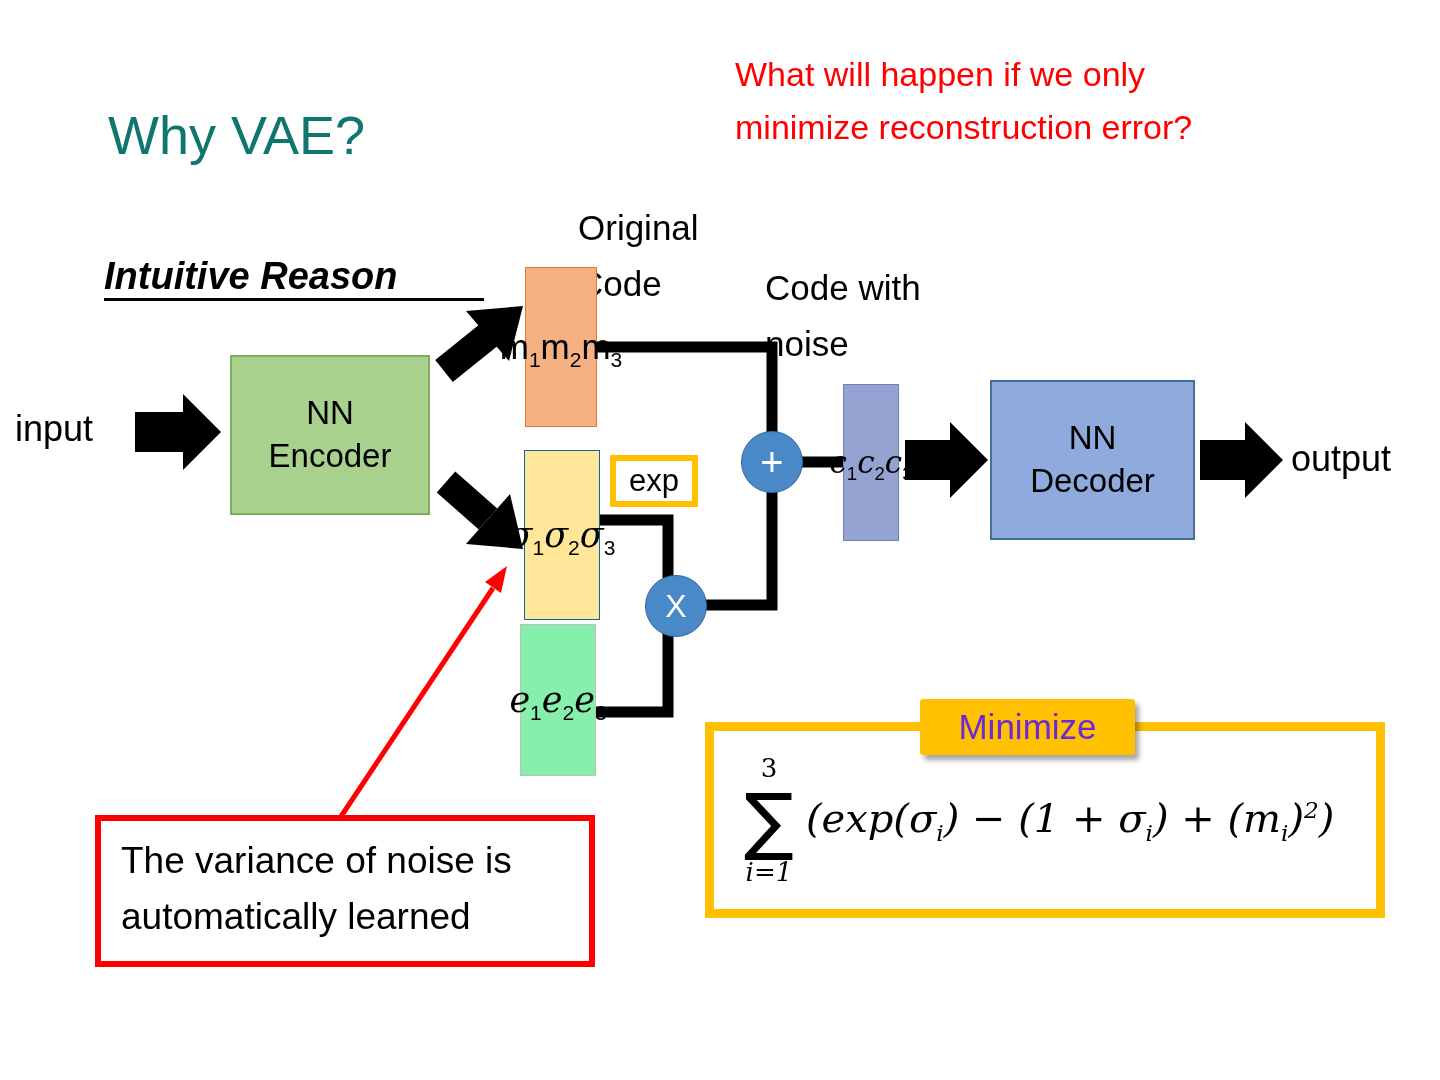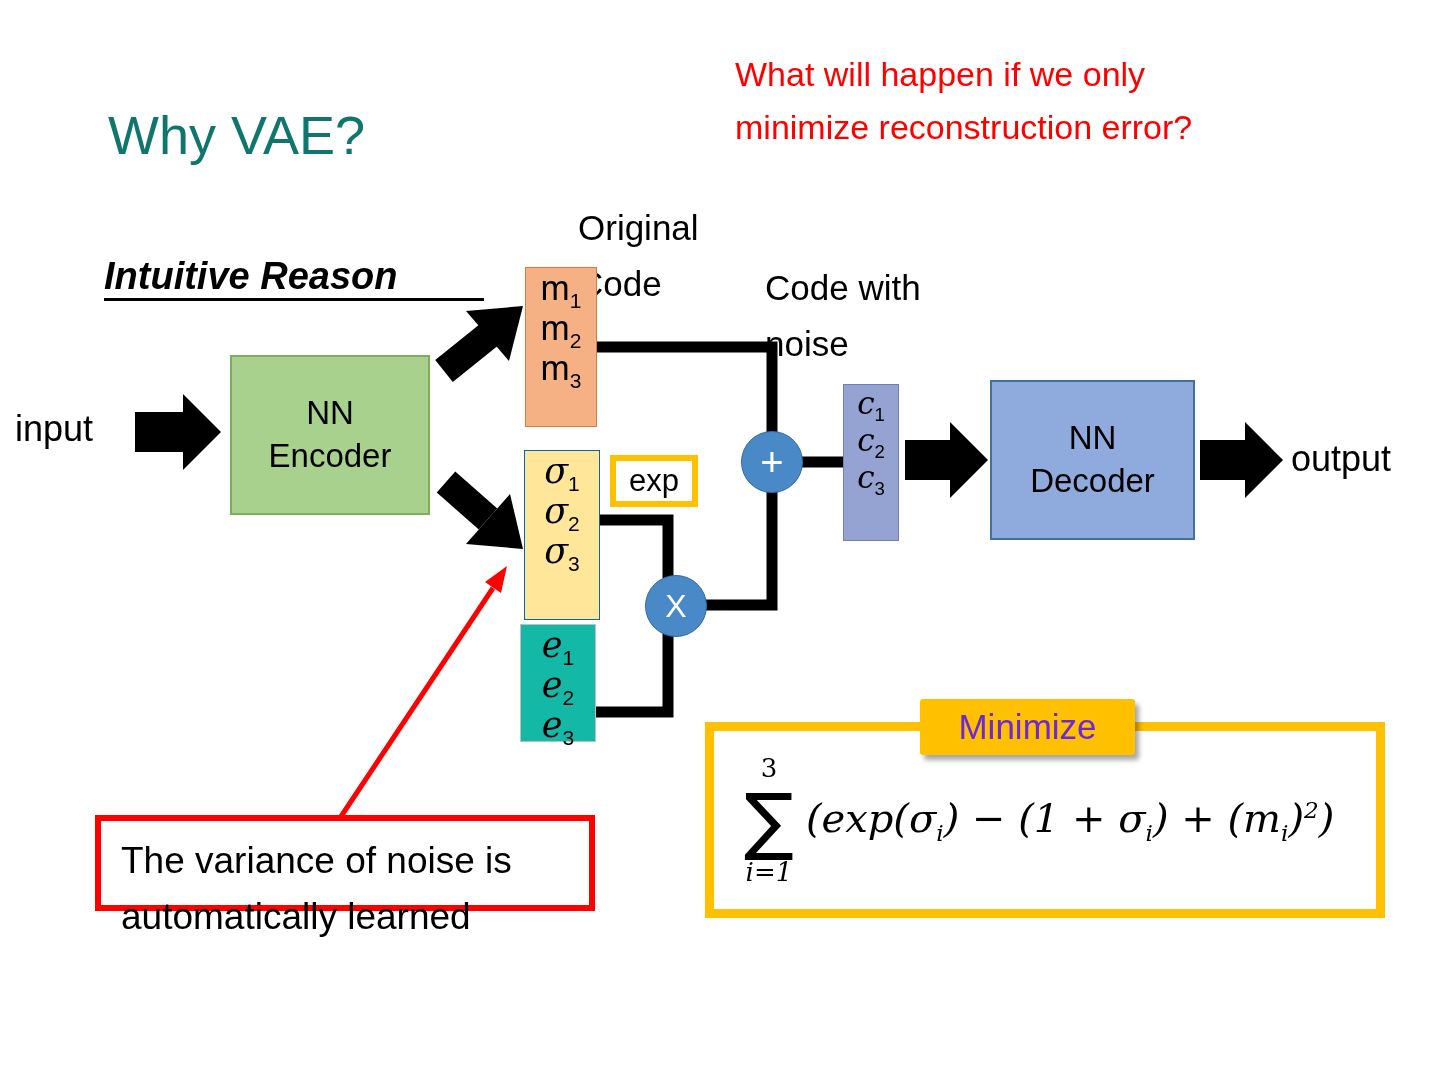--- a/index.html
+++ b/index.html
@@ -28,30 +28,30 @@
   .nn-box { z-index:2; font-size:33px; line-height:1.3; color:#000; }
   #encoder-box { left:230px; top:355px; width:200px; height:160px;
                  background:#A9D18E; border:2px solid #7FAD5E; }
   #decoder-box { left:990px; top:380px; width:205px; height:160px;
                  background:#8FAADC; border:2px solid #41719C; }
 
   .float-label { text-align:left; font-size:35px; line-height:1.6; z-index:2; }
   #original-code-label  { left:578px; top:200px; width:185px; }
   #code-with-noise-label{ left:765px; top:260px; width:210px; }
 
-  .vec { z-index:2; display:flex; flex-direction:column; justify-content:flex-start;
+  .vec { z-index:2; display:flex; justify-content:center;
          align-items:center; font-size:35px; color:#000; }
   .vec sub { font-size:0.6em; line-height:0; }
   .mathit { font-family:"DejaVu Serif", serif; font-style:italic; }
   #m-vector     { left:525px; top:267px; width:72px; height:160px;
                   background:#F5B183; border:1px solid #D87C3B; }
   #sigma-vector { left:524px; top:450px; width:76px; height:170px;
                   background:#FFE699; border:1px solid #0369a1; }
-  #e-vector     { left:520px; top:624px; width:76px; height:118px;
-                  background:#14b8a6; border:1px solid #BFBFBF; }
+  #e-vector     { left:520px; top:624px; width:76px; height:152px;
+                  background:#86efac; border:1px solid #BFBFBF; }
   #c-vector     { left:843px; top:384px; width:56px; height:157px; font-size:31px;
                   background:#95A3D2; border:1px solid #6F7FB8; }
 
   #exp-box { left:610px; top:455px; width:88px; height:52px; background:#fff;
              border:6px solid #FFC000; font-size:31px; z-index:5; }
 
   .op-circle { border-radius:50%; background:#4A89C7; border:1px solid #34699E;
                color:#fff; z-index:3; }
   #plus-circle  { left:741px; top:431px; width:62px; height:62px; font-size:40px; }
   #times-circle { left:645px; top:575px; width:62px; height:62px; font-size:32px; }
@@ -66,21 +66,21 @@
   .sum-block { display:flex; flex-direction:column; align-items:center;
                margin-right:12px; color:#000; }
   .sum-limit { font-size:26px; font-family:"DejaVu Serif", serif; }
   .sum-limit.it { font-style:italic; }
   .sum-symbol { font-size:74px; line-height:1.0; font-family:"DejaVu Sans", sans-serif; }
   .formula-body { font-family:"DejaVu Serif", serif; font-style:italic;
                   font-size:40px; color:#000; white-space:nowrap; }
   .formula-body sub { font-size:0.58em; }
   .formula-body sup { font-size:0.58em; }
 
-  #note-box { left:95px; top:815px; width:500px; height:96px; background:#fff;
+  #note-box { left:95px; top:815px; width:500px; height:152px; background:#fff;
               border:6px solid #FF0000; z-index:2; font-size:37px; line-height:1.5;
               padding:12px 4px 0 20px; color:#000; }
 </style>
 </head>
 <body>
 
 <div class="slide">
 
   <svg id="connector-layer" width="1440" height="1080" viewBox="0 0 1440 1080">
 

